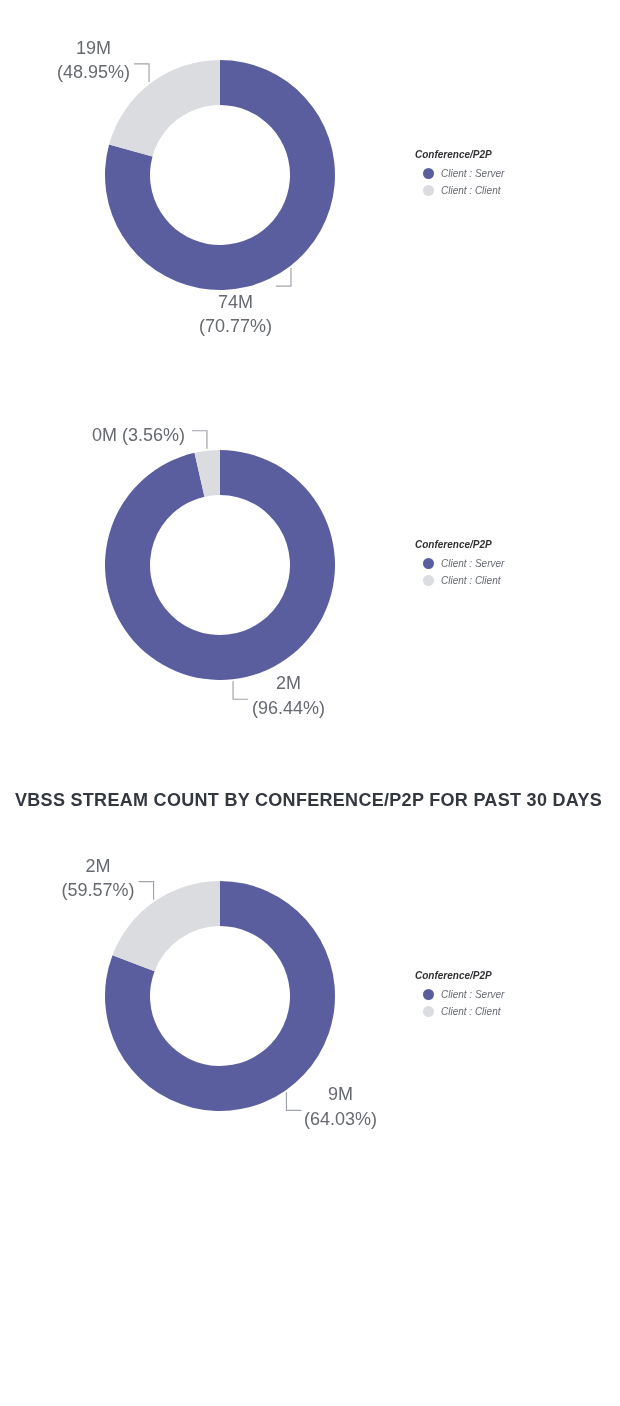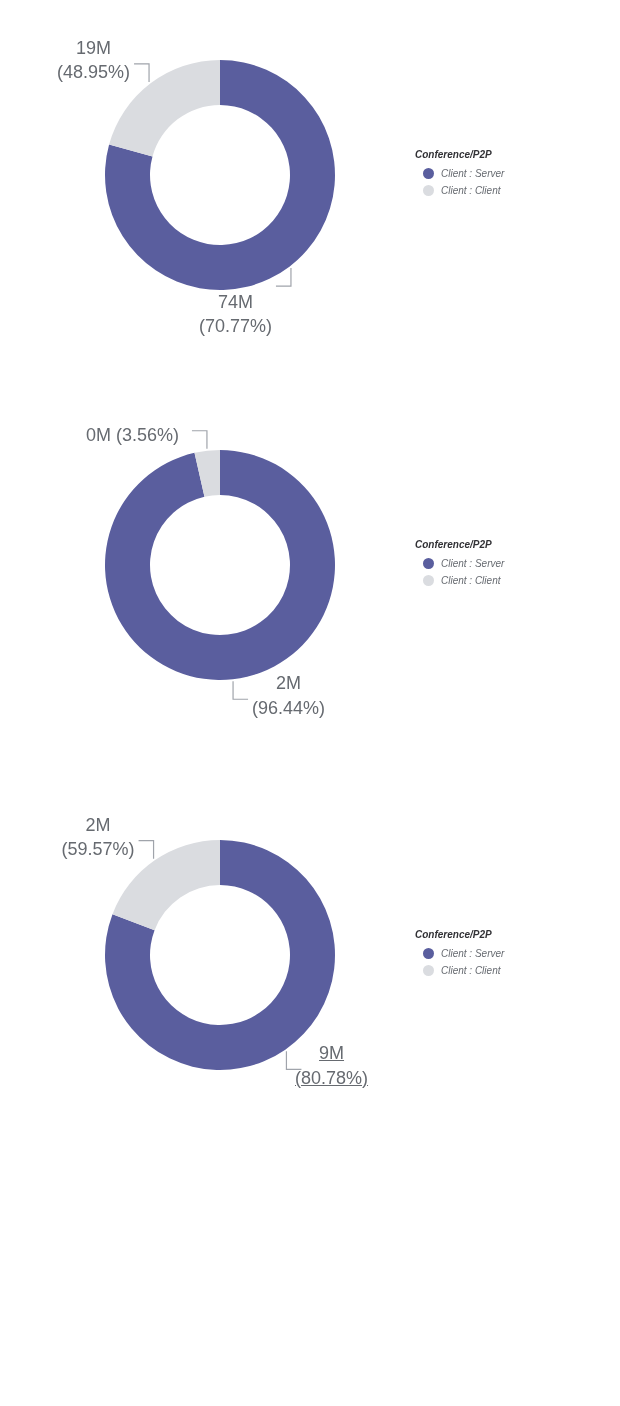--- a/index.html
+++ b/index.html
@@ -113,21 +113,21 @@
       <div class="chart-row">
         <div class="chart-area">
           <svg width="400" height="330" class="donut-svg">
             <path d="M 205 50 A 115 115 0 1 1 179.49060776443102 52.864943448661464 L 189.47254385661017 96.74387862092436 A 70 70 0 1 0 205 95 Z" fill="#5A5E9E"></path>
             <path d="M 179.49060776443102 52.864943448661464 A 115 115 0 0 1 204.9999999999999 50 L 204.99999999999991 95 A 70 70 0 0 0 189.47254385661017 96.74387862092436 Z" fill="#DADCE0"></path>
           </svg>
           <div class="data-label" style="top: 271.269px; left: 237.058px; text-align: left;">
             <div style="text-align:center">2M</div>
             <div style="text-align:center">(96.44%)</div>
           </div>
-          <div class="data-label" style="top: 22.731px; right: 236px; text-align: right;">
+          <div class="data-label" style="top: 22.731px; right: 230px; text-align: right;">
             <div>0M (3.56%)</div>
           </div>
           <svg width="400" height="330" style="position:absolute;left:0;top:0;pointer-events:none;" class="callout">
             <path d="M 218.0580994137283 281.2690244205274 L 218.0580994137283 299.2690244205274 L 233.0580994137283 299.2690244205274"></path>
             <path d="M 191.94190058627163 48.73097557947264 L 191.94190058627163 30.73097557947264 L 176.94190058627163 30.73097557947264"></path>
           </svg>
         </div>
         <div class="legend">
           <div class="legend-title">Conference/P2P</div>
           <div class="legend-item">
@@ -135,29 +135,30 @@
             <span>Client : Server</span>
           </div>
           <div class="legend-item">
             <span class="legend-swatch" style="background: rgb(218, 220, 224);"></span>
             <span>Client : Client</span>
           </div>
         </div>
       </div>
     </div>
     <div class="panel">
+      <h2 class="panel-title">VBSS STREAM COUNT BY CONFERENCE/P2P FOR PAST 30 DAYS</h2>
       <div class="chart-row">
         <div class="chart-area">
           <svg width="400" height="330" class="donut-svg">
             <path d="M 205 50 A 115 115 0 1 1 97.50075022520751 124.1476891980787 L 139.56567405012632 140.1333760336131 A 70 70 0 1 0 205 95 Z" fill="#5A5E9E"></path>
             <path d="M 97.50075022520751 124.1476891980787 A 115 115 0 0 1 204.99999999999997 50 L 205 95 A 70 70 0 0 0 139.56567405012632 140.1333760336131 Z" fill="#DADCE0"></path>
           </svg>
-          <div class="data-label" style="top: 251.312px; left: 280px; text-align: left; text-decoration: underline;">
+          <div class="data-label" style="top: 251.312px; left: 289px; text-align: left;">
             <div style="text-align:center">9M</div>
-            <div style="text-align:center">(80.78%)</div>
+            <div style="text-align:center">(64.03%)</div>
           </div>
           <div class="data-label" style="top: 22.6884px; right: 280.431px; text-align: right;">
             <div style="text-align:center">2M</div>
             <div style="text-align:center">(59.57%)</div>
           </div>
           <svg width="400" height="330" style="position:absolute;left:0;top:0;pointer-events:none;" class="callout">
             <path d="M 271.4309945154761 261.3115931115501 L 271.4309945154761 279.3115931115501 L 286.4309945154761 279.3115931115501"></path>
             <path d="M 138.56900548452393 68.68840688844988 L 138.56900548452393 50.688406888449876 L 123.56900548452393 50.688406888449876"></path>
           </svg>
         </div>

